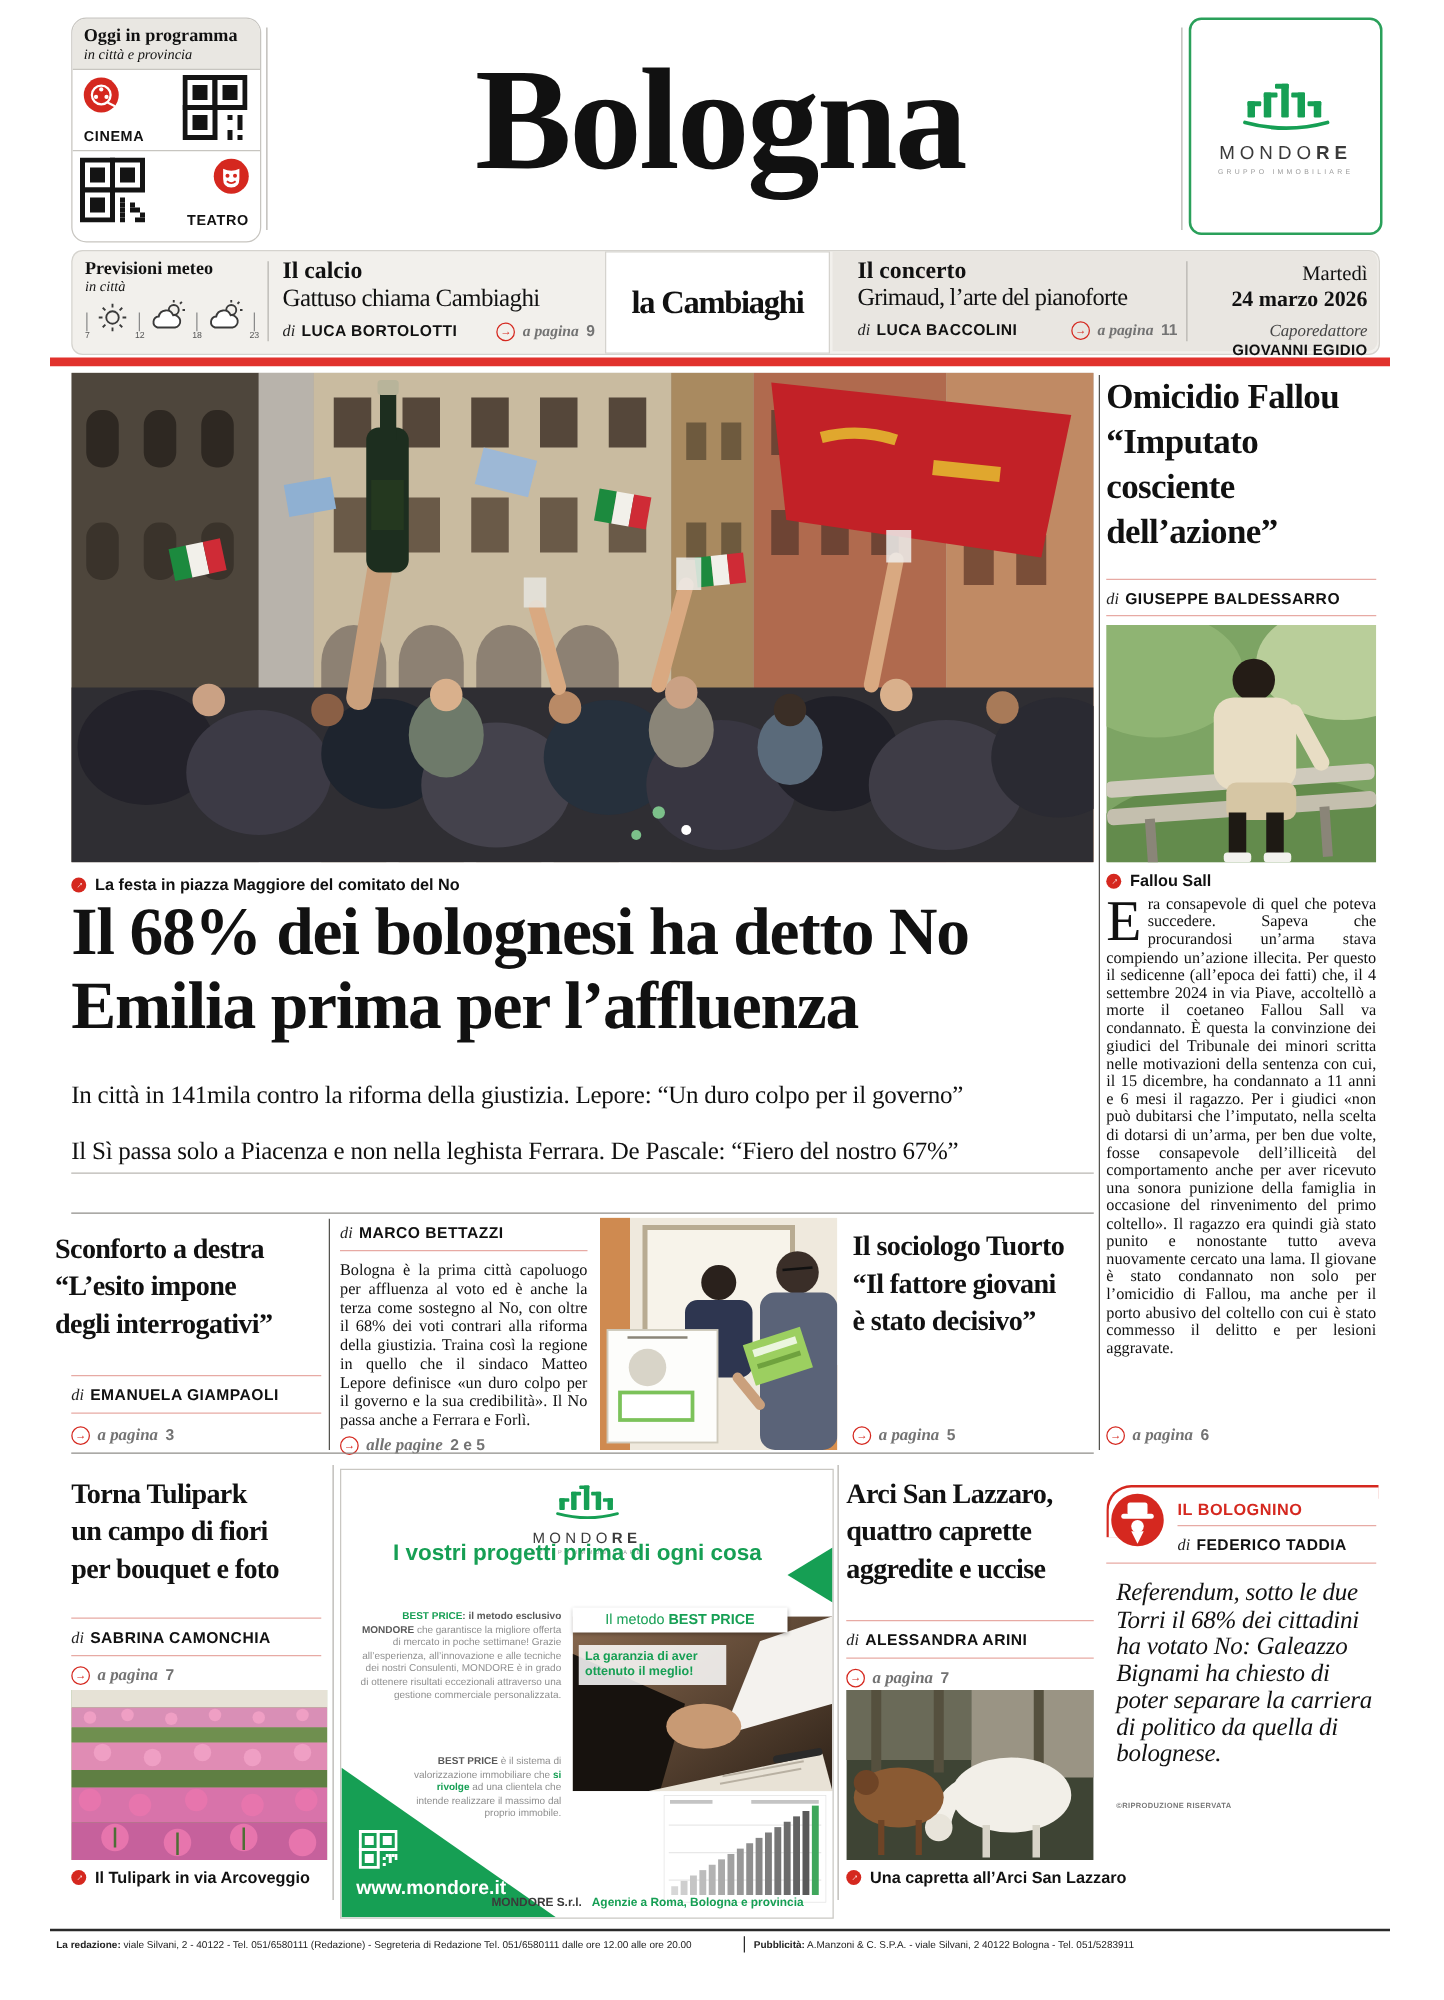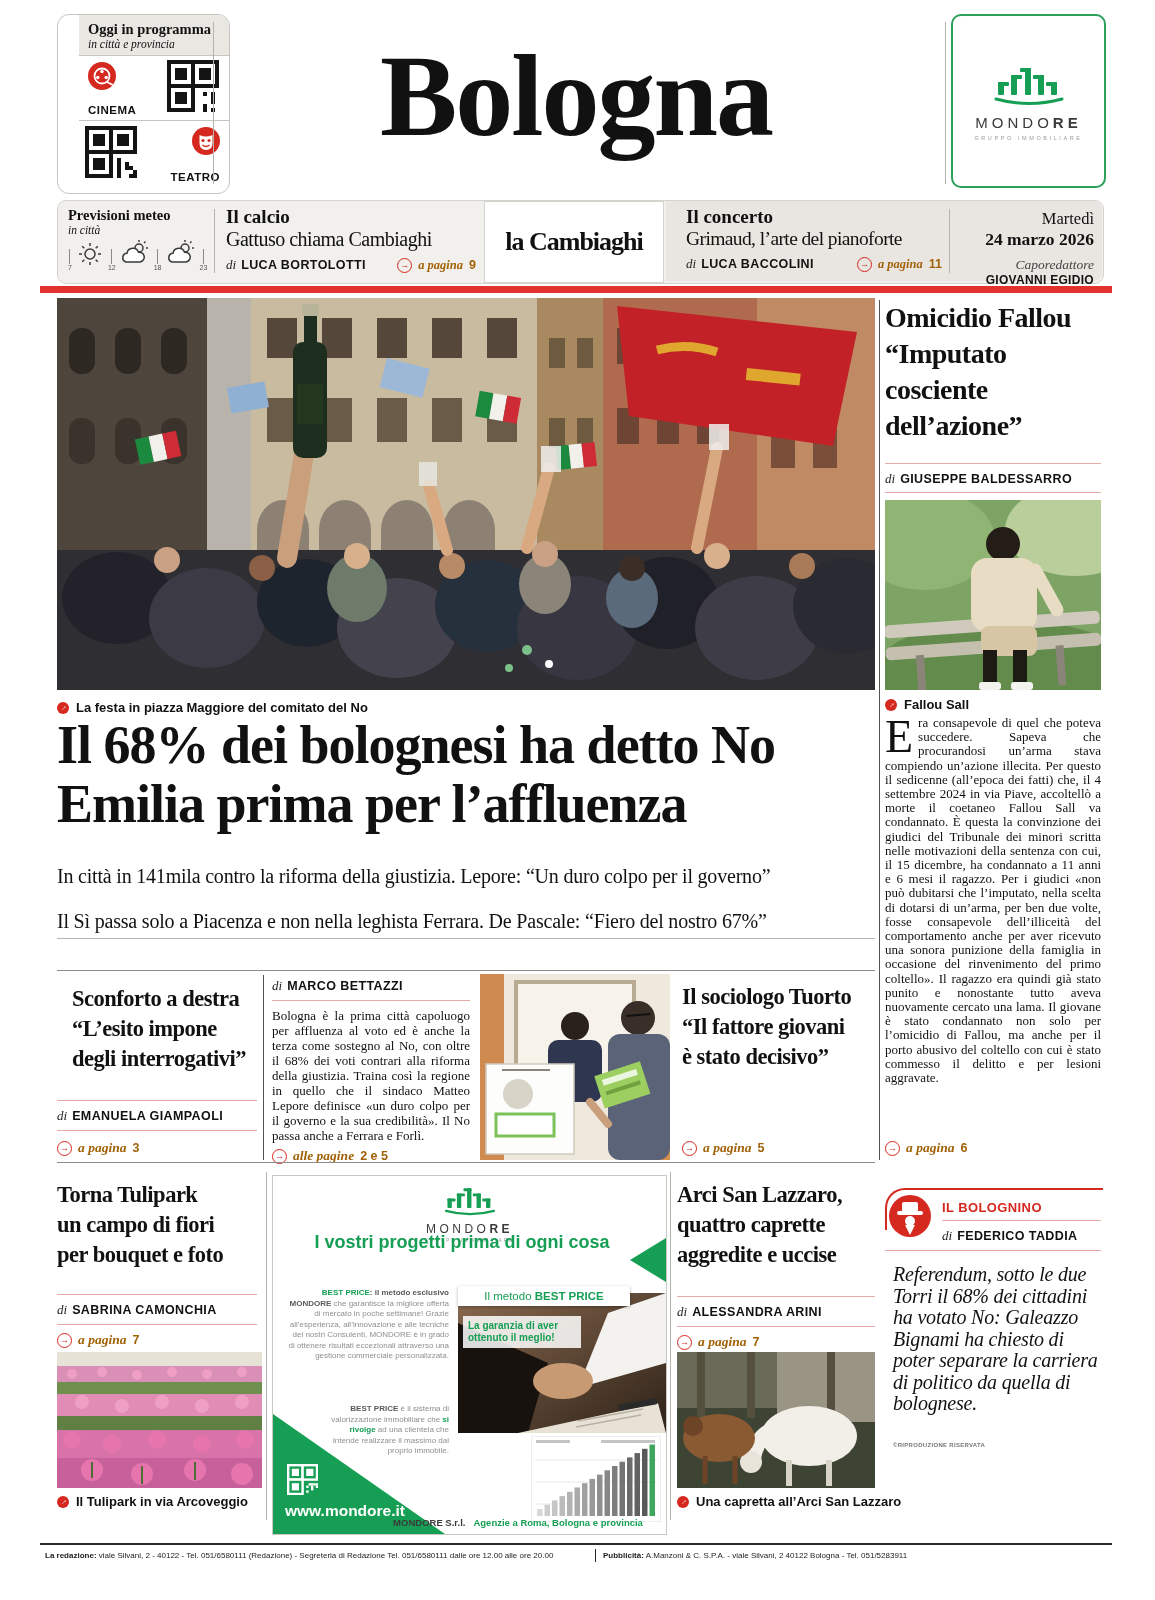--- a/index.html
+++ b/index.html
@@ -7,33 +7,33 @@
         font-family:"Liberation Serif",serif;color:#111;}
   .abs{position:absolute;}
   .sans{font-family:"Liberation Sans",sans-serif;}
   .bold{font-weight:bold;}
   .it{font-style:italic;}
   .jus{text-align:justify;}
   .nowrap{white-space:nowrap;}
   .pinkrule{height:1px;background:#e7aaa4;}
   .grayrule{height:1px;background:#8f8d89;}
   .vline{width:1px;background:#b5b3ae;}
-  .roundbox{border:1px solid #c7c5c0;border-radius:12px;background:#fff;padding-left:21px;}
+  .roundbox{border:1px solid #c7c5c0;border-radius:12px;background:#fff;}
   
   .caption{font-family:"Liberation Sans",sans-serif;font-weight:bold;font-size:13px;color:#111;
            display:flex;gap:7px;align-items:center;}
   .capdot{width:12px;height:12px;border-radius:50%;background:#d5281f;color:#fff;flex:none;
           display:inline-flex;align-items:center;justify-content:center;font-size:8px;}
   .capdot::before{content:"\2192";transform:rotate(-45deg);}
   
   .byrow{display:flex;align-items:baseline;gap:5px;}
   .byrow .di{font-family:"Liberation Serif",serif;font-style:italic;font-size:13px;color:#222;}
   .byrow .au{font-family:"Liberation Sans",sans-serif;font-weight:bold;font-size:12.5px;letter-spacing:.4px;color:#111;}
   .pagerow{display:flex;align-items:center;gap:6px;font-family:"Liberation Serif",serif;
-           font-style:italic;font-weight:bold;font-size:13.5px;color:#a16207;justify-content:center;}
+           font-style:italic;font-weight:bold;font-size:13.5px;color:#737373;justify-content:center;}
   .pagerow .num{font-family:"Liberation Sans",sans-serif;font-style:normal;font-weight:bold;font-size:12.5px;}
   .pagearrow{width:13px;height:13px;border:1.3px solid #d5281f;border-radius:50%;color:#d5281f;flex:none;
              display:inline-flex;align-items:center;justify-content:center;font-size:9px;font-style:normal;}
   .pagearrow::before{content:"\2192";}
   
   .midtitle{font-weight:bold;font-size:22.5px;line-height:30px;letter-spacing:-0.5px;}
   .midtitle span{display:block;white-space:nowrap;}
   .kicker{font-weight:bold;font-size:19px;}
   
   .adtxt{font-family:"Liberation Sans",sans-serif;font-size:8px;line-height:10.5px;color:#8f8f8f;text-align:right;}
@@ -428,21 +428,21 @@
   </div>
   <div class="abs pagerow" style="left:885px;top:1140px;">
     <span class="pagearrow"></span>
       <span>a pagina</span>
       <span class="num">6</span>
   </div>
 
   <div class="abs grayrule" style="left:57px;top:938px;width:818px;background:#b9b7b2;"></div>
   <div class="abs grayrule" style="left:57px;top:970px;width:818px;"></div>
 
-  <div class="abs midtitle" style="left:72px;top:984px;width:205px;">
+  <div class="abs midtitle" style="left:44px;top:984px;width:205px;">
     <span>Sconforto a destra</span>
     <span>“L’esito impone</span>
     <span>degli interrogativi”</span>
   </div>
   <div class="abs pinkrule" style="left:57px;top:1100px;width:200px;"></div>
   <div class="abs byrow" style="left:57px;top:1108px;">
     <span class="di">di</span>
     <span class="au">EMANUELA GIAMPAOLI</span>
   </div>
   <div class="abs pinkrule" style="left:57px;top:1130px;width:200px;"></div>

